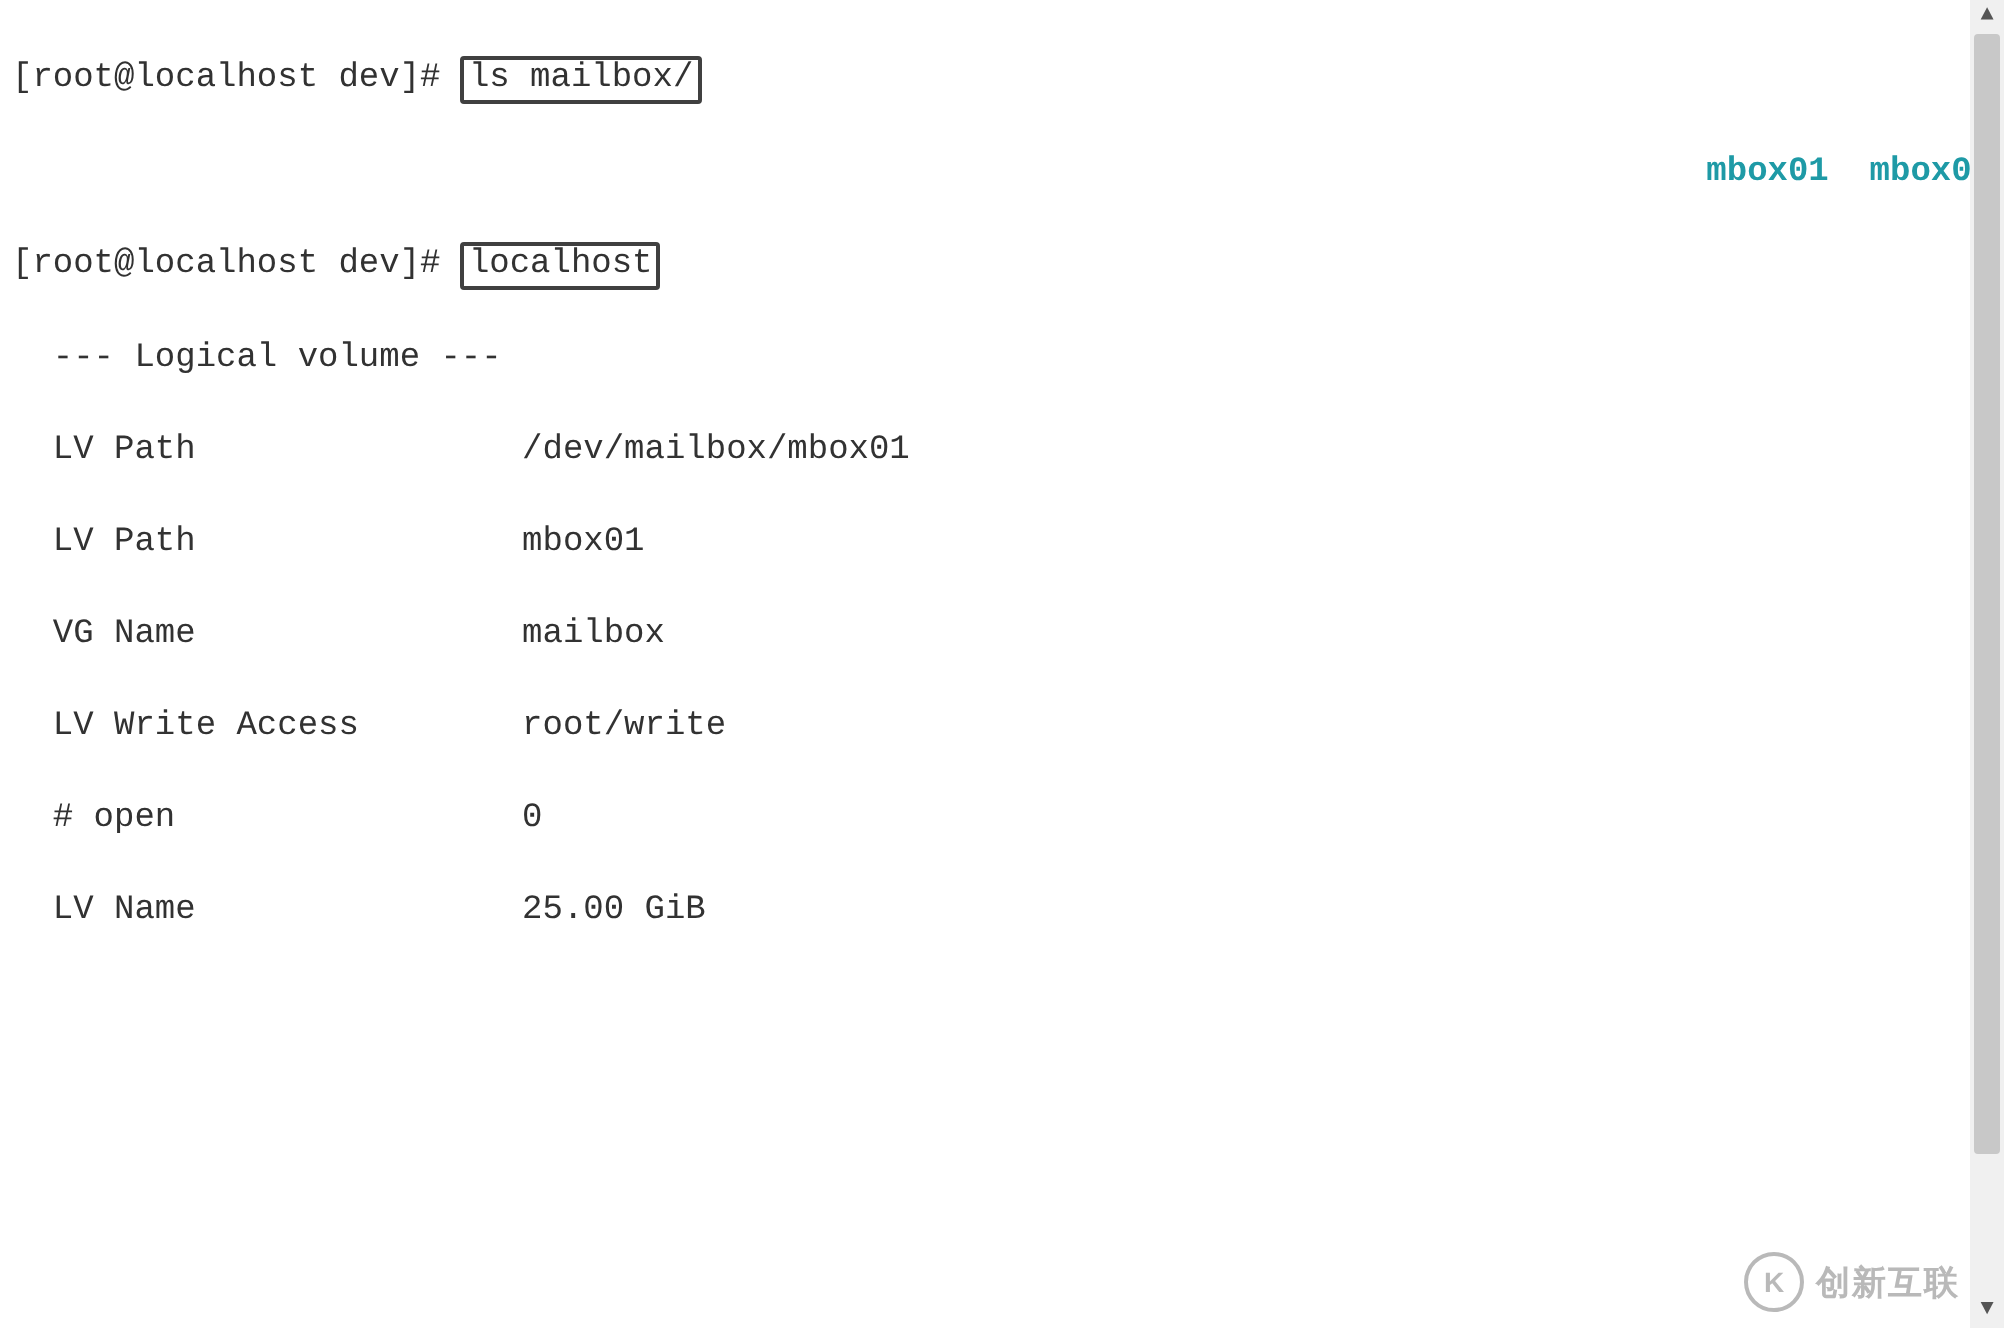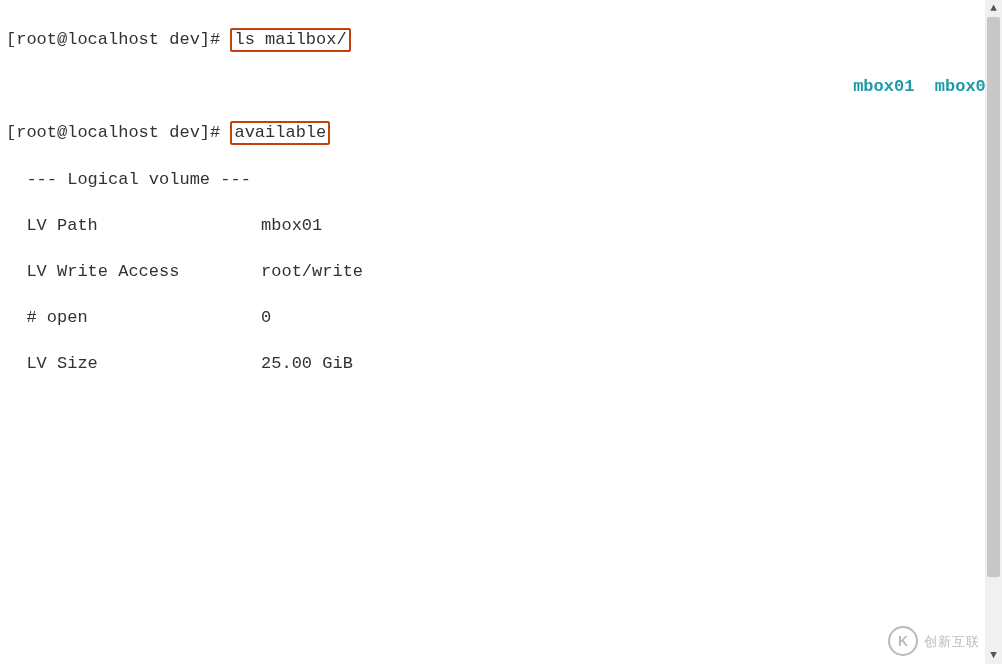--- a/index.html
+++ b/index.html
@@ -13,21 +13,21 @@
     line-height: 23px;
     color: #323232;
     overflow: hidden;
   }
   .terminal {
     padding: 5px 6px;
     white-space: pre;
   }
   .dir-listing { color: #1e9aa6; font-weight: bold; text-align: right; }
   .highlight {
-    border: 2px solid #c2410c;
+    border: 2px solid #404040;
     border-radius: 2px;
     padding: 0 2px;
     display: inline-block;
     line-height: 20px;
   }
   .scrollbar-track {
     position: absolute;
     top: 0; right: 0;
     width: 17px;
     height: 664px;
@@ -57,37 +57,39 @@
     display: flex; align-items: center;
     opacity: 0.55;
     font-family: -apple-system, Arial, sans-serif;
   }
   .wm-logo {
     width: 26px; height: 26px;
     border: 2px solid #808080; border-radius: 50%;
     display: flex; align-items: center; justify-content: center;
     font-weight: bold; color: #808080; font-size: 14px;
   }
-  .wm-text { margin-left: 6px; font-size: 13px; color: #808080; letter-spacing: 1px; }
+  .wm-text { margin-left: 6px; font-size: 17px; color: #808080; letter-spacing: 1px; font-weight: bold; }
   .row { display: block; }
   .label { display: inline-block; }
   .val { display: inline-block; }
 </style>
 </head>
 <body>
 
 <div class="terminal">
 <span class="row"><span>[root@localhost dev]# </span><span class="highlight">ls mailbox/</span></span>
 <span class="row dir-listing">mbox01  mbox02</span>
-<span class="row"><span>[root@localhost dev]# </span><span class="highlight">available</span></span>
+<span class="row"><span>[root@localhost dev]# </span><span class="highlight">localhost</span></span>
 <span class="row">  --- Logical volume ---</span>
+<span class="row"><span class="label">  LV Path                </span><span class="val">/dev/mailbox/mbox01</span></span>
 <span class="row"><span class="label">  LV Path                </span><span class="val">mbox01</span></span>
+<span class="row"><span class="label">  VG Name                </span><span class="val">mailbox</span></span>
 <span class="row"><span class="label">  LV Write Access        </span><span class="val">root/write</span></span>
 <span class="row"><span class="label">  # open                 </span><span class="val">0</span></span>
-<span class="row"><span class="label">  LV Size                </span><span class="val">25.00 GiB</span></span>
+<span class="row"><span class="label">  LV Name                </span><span class="val">25.00 GiB</span></span>
 
 
 
 
 
 
 
 
 
 

